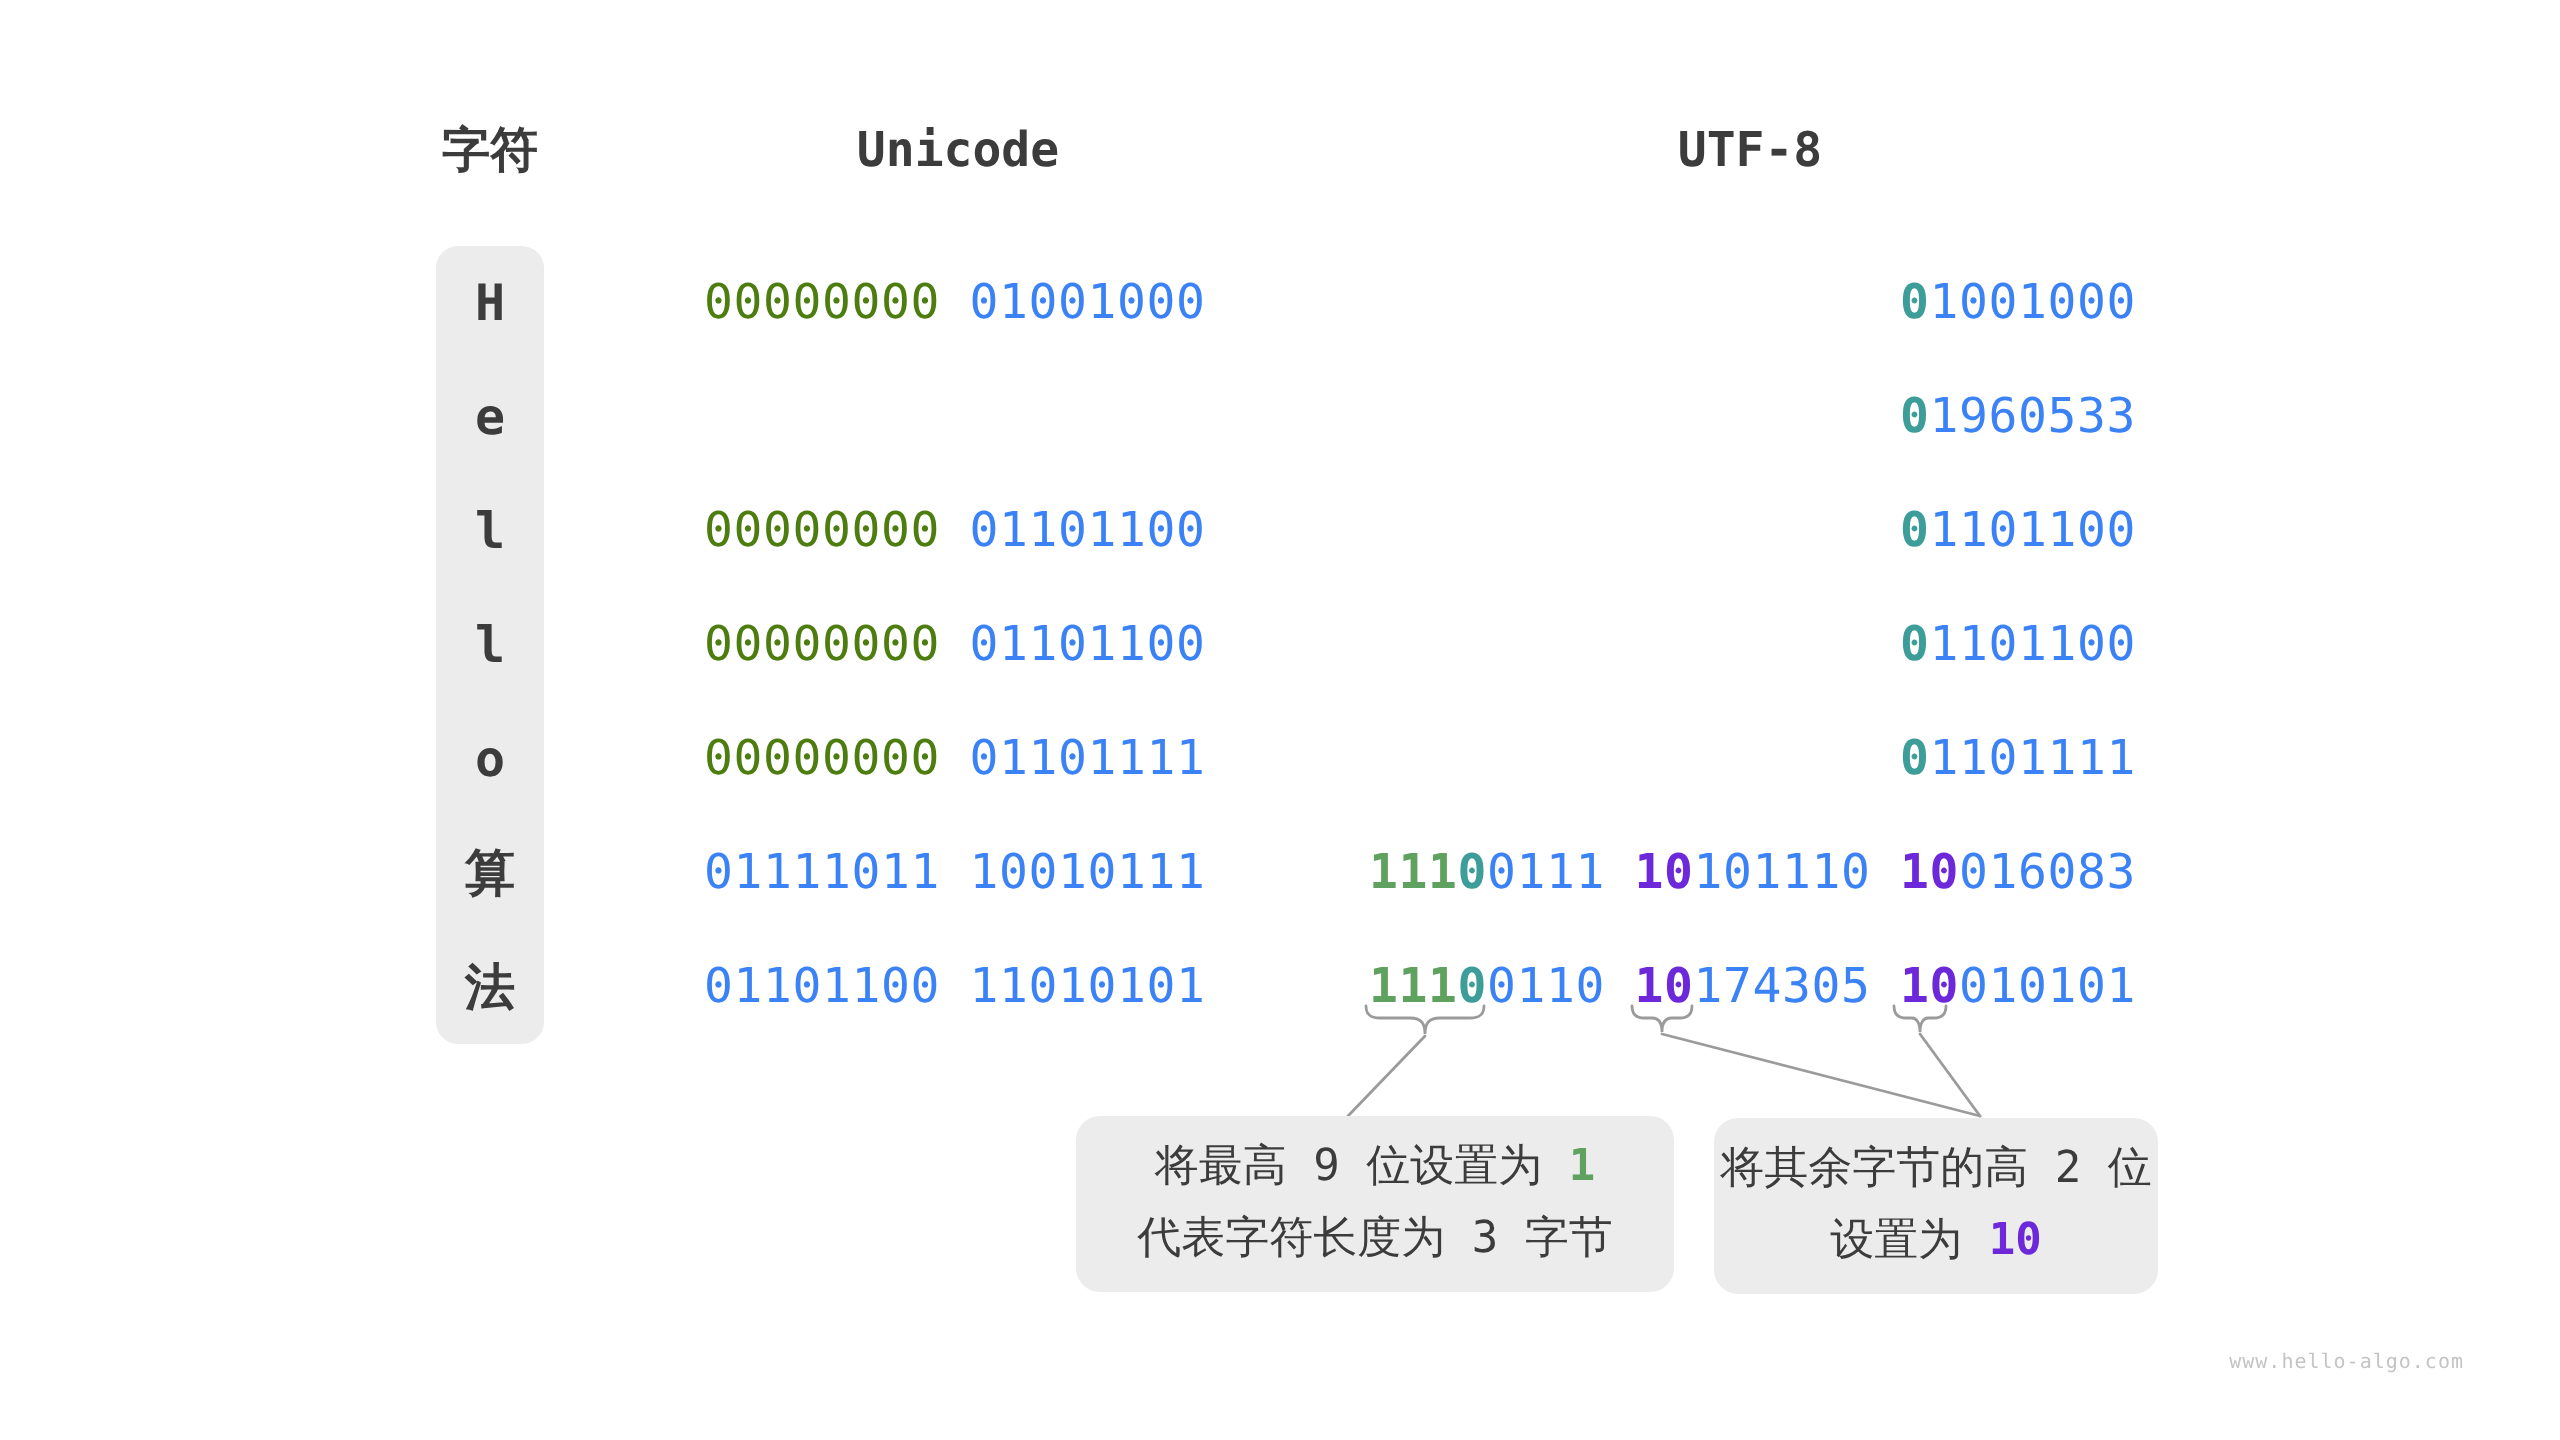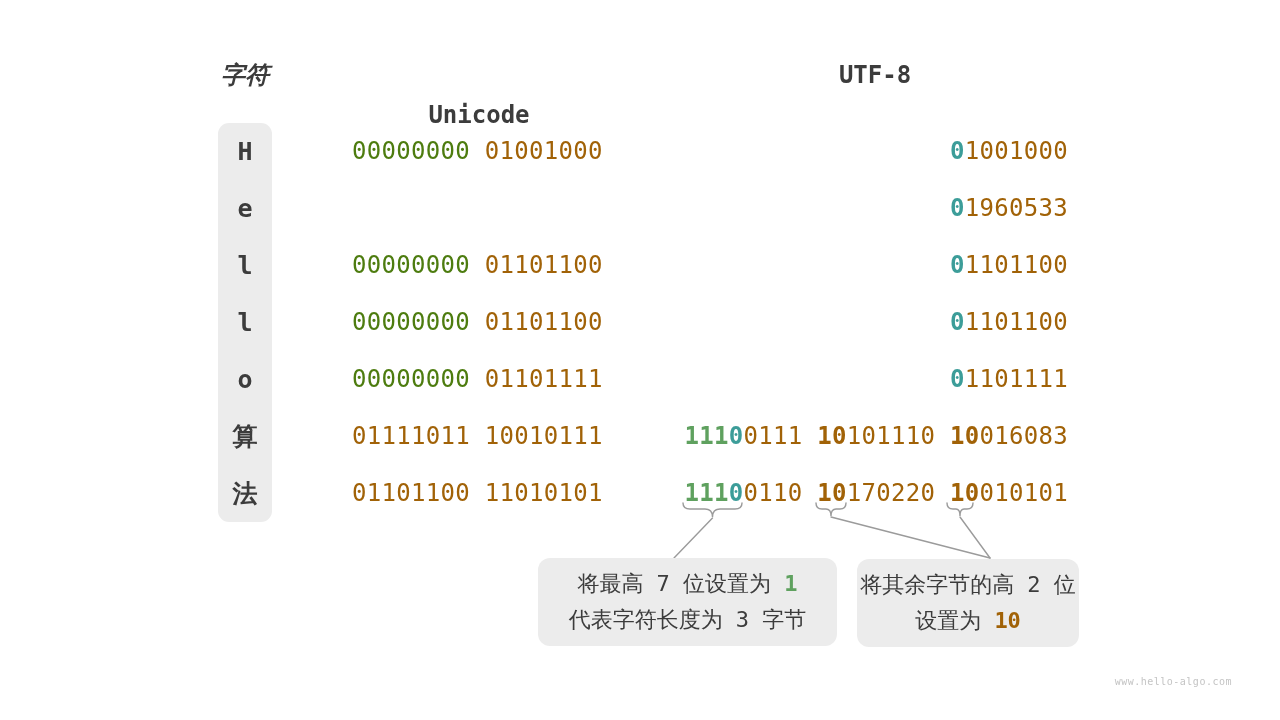--- a/index.html
+++ b/index.html
@@ -20,46 +20,46 @@
   }
   .row{position:absolute;left:0;width:100%;height:57px;line-height:57px;}
   .cell-char{
     position:absolute;left:218px;width:54px;text-align:center;
     font-weight:bold;font-size:25px;
     font-family:"DejaVu Sans Mono","DejaVu Sans","Liberation Sans",sans-serif;
   }
   .cell-unicode{position:absolute;left:352px;font-size:24px;letter-spacing:0.3px;white-space:pre;}
   .cell-utf8{position:absolute;right:212px;font-size:24px;letter-spacing:0.3px;white-space:pre;text-align:right;}
   .c-gray{color:#4d7c0f;}
-  .c-dark{color:#a16207;}
+  .c-dark{color:#3b82f6;}
   .c-green{color:#5fa15f;font-weight:bold;}
   .c-teal{color:#3c9d99;font-weight:bold;}
-  .c-blue{color:#a16207;font-weight:bold;}
+  .c-blue{color:#6d28d9;font-weight:bold;}
   #annot-svg{position:absolute;left:0;top:0;pointer-events:none;}
   .callout{
     position:absolute;background:#ececec;border-radius:12px;
     display:flex;flex-direction:column;justify-content:center;align-items:center;
     font-size:22px;line-height:36px;color:#3c3c3c;white-space:pre;
     font-family:"DejaVu Sans Mono","DejaVu Sans","Liberation Sans",sans-serif;
   }
   #callout-left{left:538px;top:558px;width:299px;height:88px;}
   #callout-right{left:857px;top:559px;width:222px;height:88px;}
   .hl{font-weight:bold;}
   #watermark{
     position:absolute;right:48px;top:676px;font-size:10px;color:#c4c4c4;
     letter-spacing:0.5px;
   }
 </style>
 </head>
 <body>
 
 <div id="canvas">
 
-  <span class="hdr" style="left:245px;font-style:italic;">字符</span>
-  <span class="hdr" style="left:479px;margin-top:40px;">Unicode</span>
+  <span class="hdr" style="left:245px;">字符</span>
+  <span class="hdr" style="left:479px;">Unicode</span>
   <span class="hdr" style="left:875px;">UTF-8</span>
 
   <div id="char-col-bg"></div>
 
   <div id="rows">
       <div class="row" style="top: 123px;">
         <span class="cell-char">H</span>
         <span class="cell-unicode"><span class="c-gray">00000000</span><span class="c-dark"> 01001000</span></span>
         <span class="cell-utf8"><span class="c-teal">0</span><span class="c-dark">1001000</span></span>
       </div>
@@ -83,37 +83,37 @@
         <span class="cell-utf8"><span class="c-teal">0</span><span class="c-dark">1101111</span></span>
       </div>
       <div class="row" style="top: 408px;">
         <span class="cell-char">算</span>
         <span class="cell-unicode"><span class="c-dark">01111011 10010111</span></span>
         <span class="cell-utf8"><span class="c-green">111</span><span class="c-teal">0</span><span class="c-dark">0111 </span><span class="c-blue">10</span><span class="c-dark">101110 </span><span class="c-blue">10</span><span class="c-dark">016083</span></span>
       </div>
       <div class="row" style="top: 465px;">
         <span class="cell-char">法</span>
         <span class="cell-unicode"><span class="c-dark">01101100 11010101</span></span>
-        <span class="cell-utf8"><span class="c-green">111</span><span class="c-teal">0</span><span class="c-dark">0110 </span><span class="c-blue">10</span><span class="c-dark">170220 </span><span class="c-blue">10</span><span class="c-dark">010101</span></span>
+        <span class="cell-utf8"><span class="c-green">111</span><span class="c-teal">0</span><span class="c-dark">0110 </span><span class="c-blue">10</span><span class="c-dark">174305 </span><span class="c-blue">10</span><span class="c-dark">010101</span></span>
       </div>
     </div>
 
   <svg id="annot-svg" width="1280" height="720" viewBox="0 0 1280 720">
     <g fill="none" stroke="#9b9b9b" stroke-width="1.4" stroke-linecap="round">
       <path d="M683,503 C683,507 685,509 690,509 L705,509 C710,509 712.5,511 712.5,517 C712.5,511 715,509 720,509 L735,509 C740,509 742,507 742,503"></path>
       <path d="M816,503 C816,507 818,509 822,509 L826,509 C829,509 831,511 831,516 C831,511 833,509 836,509 L840,509 C844,509 846,507 846,503"></path>
       <path d="M947,503 C947,507 949,509 953,509 L956,509 C958,509 960,511 960,516 C960,511 962,509 964,509 L967,509 C971,509 973,507 973,503"></path>
       <line x1="712.5" y1="518" x2="674" y2="558"></line>
       <line x1="831" y1="517" x2="990" y2="558"></line>
       <line x1="960" y1="517" x2="990" y2="558"></line>
     </g>
   </svg>
 
   <div id="callout-left" class="callout">
-    <div><span>将最高 7 位设置为 </span><span class="hl c-green">1</span></div>
+    <div><span>将最高 9 位设置为 </span><span class="hl c-green">1</span></div>
     <div>代表字符长度为 3 字节</div>
   </div>
 
   <div id="callout-right" class="callout">
     <div>将其余字节的高 2 位</div>
     <div><span>设置为 </span><span class="hl c-blue">10</span></div>
   </div>
 
   <div id="watermark">www.hello-algo.com</div>
 

